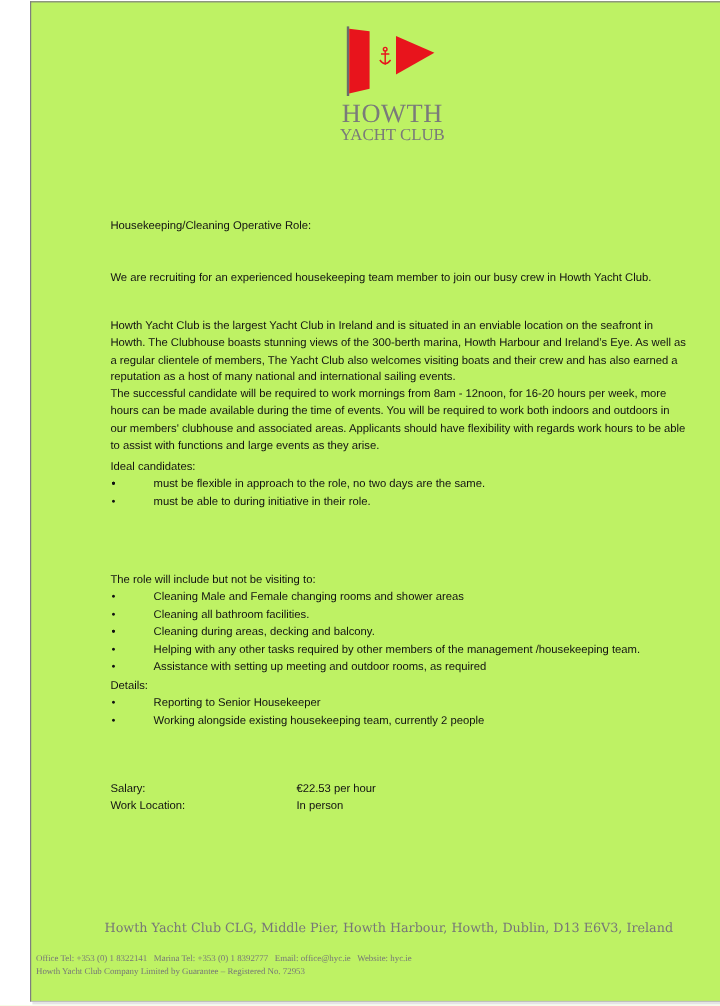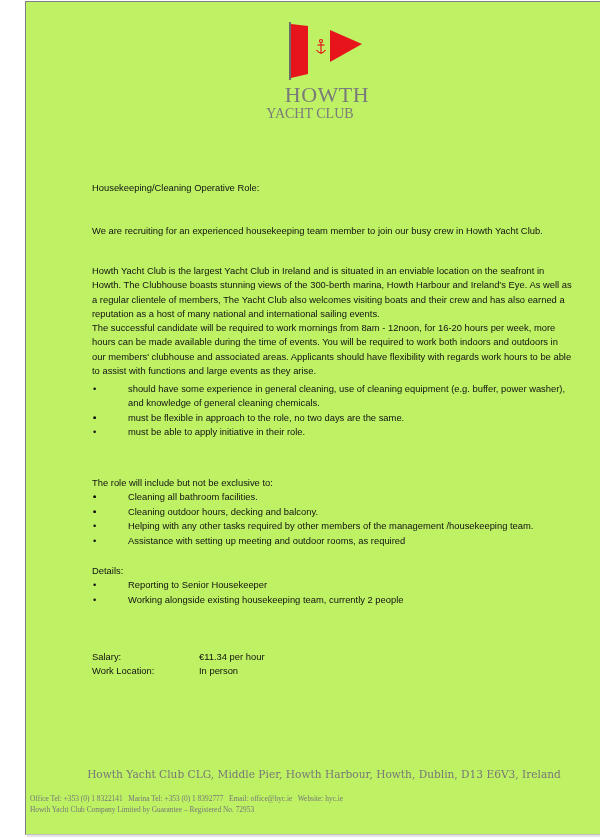--- a/index.html
+++ b/index.html
@@ -9,28 +9,28 @@
     border-left: 1px solid #7f7f7f; border-top: 1px solid #7f7f7f;
     border-right: 1px solid #bfbfbf; border-bottom: 1px solid #bfbfbf;
     box-shadow: 2px 2px 0 #e4e4e4;
     background: #bef264;
     margin-left: 24px;
   }
   .doc { font-family: "Liberation Sans", sans-serif; font-size: 9.4px; color: #111; letter-spacing: 0; }
   .logo { position: absolute; left: 252px; top: 18px; width: 100px; height: 110px; }
   .logo-title { position: absolute; left: 236px; top: 80px; width: 130px; text-align: center;
     font-family: "Liberation Serif", serif; font-size: 22px; color: #7a7a7a; letter-spacing: 0.5px; }
-  .logo-sub { position: absolute; left: 219px; top: 104px; width: 130px; text-align: center;
+  .logo-sub { position: absolute; left: 236px; top: 104px; width: 130px; text-align: center;
     font-family: "Liberation Serif", serif; font-size: 14px; color: #7a7a7a; }
   .block { position: absolute; left: 66px; width: 480px; line-height: 14.4px; }
   .bullets { list-style: none; margin: 0; padding: 0; }
   .bullets li { position: relative; padding-left: 36px; }
   .bullets li .dot { position: absolute; left: 1px; top: 0; }
   .kv { position: absolute; left: 66px; width: 300px; line-height: 14.3px; }
-  .kv .row { display: flex; }
+  .kv .row { display: flex; gap: 48px; }
   .kv .k { width: 107px; }
   .footer-addr { position: absolute; left: 0; width: 596px; top: 766px; text-align: center;
     font-family: "DejaVu Serif", serif; font-size: 10.6px; color: #777; }
   .footer-small { position: absolute; left: 4px; width: 596px; text-align: left;
     font-family: Liberation Serif, serif; font-size: 7.4px; color: #777; }
 </style>
 </head>
 <body>
 
 <div class="page doc">
@@ -50,52 +50,53 @@
   <div class="logo-sub">YACHT CLUB</div>
 
   <div class="block" style="top:179px;">Housekeeping/Cleaning Operative Role:</div>
 
   <div class="block" style="top:222px;">We are recruiting for an experienced housekeeping team member to join our busy crew in Howth Yacht Club.</div>
 
   <div class="block" style="top:262px;">Howth Yacht Club is the largest Yacht Club in Ireland and is situated in an enviable location on the seafront in Howth. The Clubhouse boasts stunning views of the 300-berth marina, Howth Harbour and Ireland’s Eye. As well as a regular clientele of members, The Yacht Club also welcomes visiting boats and their crew and has also earned a reputation as a host of many national and international sailing events.</div>
   <div class="block" style="top:319px;">The successful candidate will be required to work mornings from 8am - 12noon, for 16-20 hours per week, more hours can be made available during the time of events. You will be required to work both indoors and outdoors in our members' clubhouse and associated areas. Applicants should have flexibility with regards work hours to be able to assist with functions and large events as they arise.</div>
 
   <div class="block" style="top:380px;">
+    <div>Ideal candidates:</div>
     <ul class="bullets">
-      <li><span class="dot">•</span><span>should have some experience in general cleaning, use of cleaning equipment (e.g. buffer, power washer), and knowledge of general cleaning chemicals.</span></li>
+      <li><span class="dot">•</span></li>
       <li><span class="dot">•</span></li>
       <li><span class="dot">•</span><span>must be flexible in approach to the role, no two days are the same.</span></li>
-      <li><span class="dot">•</span><span>must be able to apply initiative in their role.</span></li>
+      <li><span class="dot">•</span><span>must be able to during initiative in their role.</span></li>
     </ul>
   </div>
 
   <div class="block" style="top:474px;">
-    <div>The role will include but not be exclusive to:</div>
+    <div>The role will include but not be visiting to:</div>
     <ul class="bullets">
-      <li><span class="dot">•</span></li>
+      <li><span class="dot">•</span><span>Cleaning Male and Female changing rooms and shower areas</span></li>
       <li><span class="dot">•</span><span>Cleaning all bathroom facilities.</span></li>
       <li><span class="dot">•</span></li>
-      <li><span class="dot">•</span><span>Cleaning outdoor hours, decking and balcony.</span></li>
+      <li><span class="dot">•</span><span>Cleaning during areas, decking and balcony.</span></li>
       <li><span class="dot">•</span><span>Helping with any other tasks required by other members of the management /housekeeping team.</span></li>
       <li><span class="dot">•</span><span>Assistance with setting up meeting and outdoor rooms, as required</span></li>
     </ul>
   </div>
 
   <div class="block" style="top:562px;">
     <div>Details:</div>
     <ul class="bullets">
       <li><span class="dot">•</span><span>Reporting to Senior Housekeeper</span></li>
       <li><span class="dot">•</span><span>Working alongside existing housekeeping team, currently 2 people</span></li>
     </ul>
   </div>
 
   <div class="kv" style="top:648px;">
     <div class="row">
       <span class="k">Salary:</span>
-      <span>€11.34 per hour</span>
+      <span>€22.53 per hour</span>
     </div>
     <div class="row">
       <span class="k">Work Location:</span>
       <span>In person</span>
     </div>
   </div>
 
   <div class="footer-addr">Howth Yacht Club CLG, Middle Pier, Howth Harbour, Howth, Dublin, D13 E6V3, Ireland</div>
   <div class="footer-small" style="top:792px; white-space:pre;">Office Tel: +353 (0) 1 8322141   Marina Tel: +353 (0) 1 8392777   Email: office@hyc.ie   Website: hyc.ie</div>
   <div class="footer-small" style="top:803px;">Howth Yacht Club Company Limited by Guarantee – Registered No. 72953</div>

